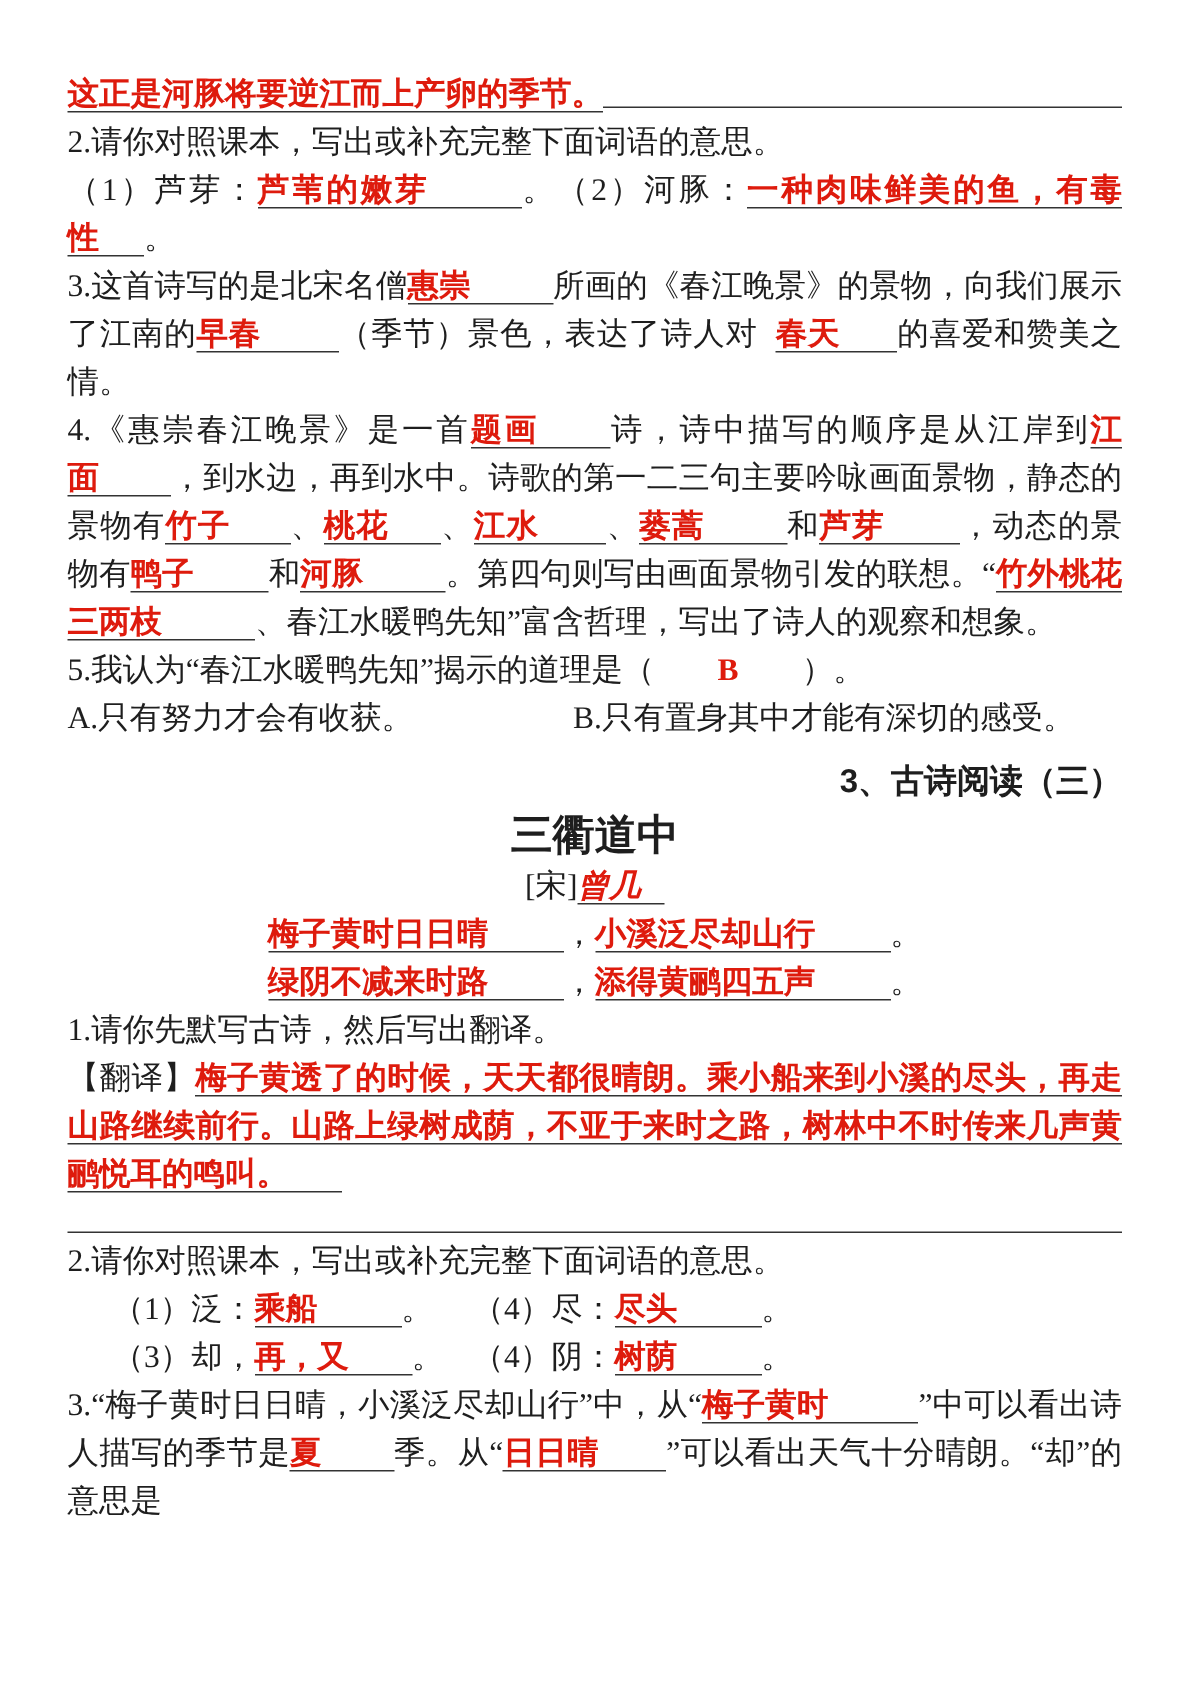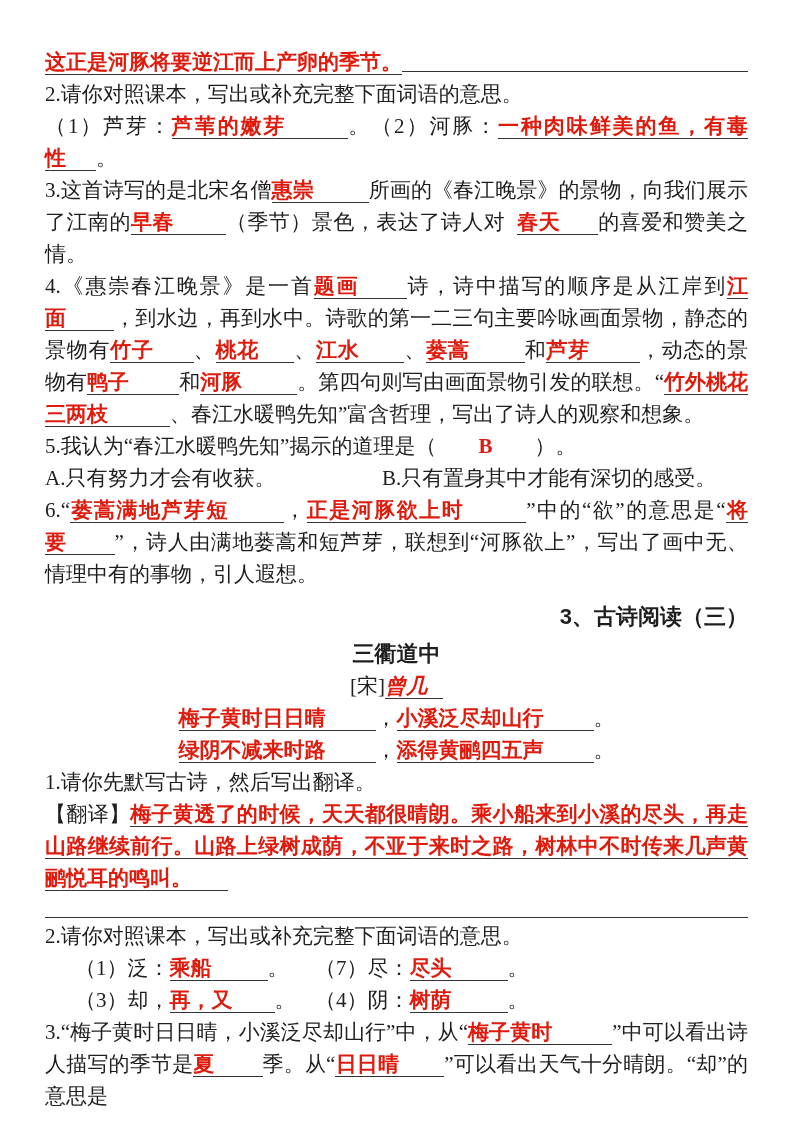--- a/index.html
+++ b/index.html
@@ -10,21 +10,21 @@
   *{box-sizing:border-box;}
   html,body{margin:0;padding:0;}
   body{
     width:793px;height:1122px;overflow:hidden;background:#fff;color:var(--ink);
     font-family:"Liberation Serif","DejaVu Serif",serif;
     font-size:21px;line-height:32px;
   }
   .page{width:793px;height:1122px;padding:46px 45px 0;}
   .line{margin:0;text-align:justify;}
   .center{text-align:center;}
-  .ttl{font-weight:bold;font-size:22px;}
+  .ttl{font-weight:bold;font-size:28px;}
   .sec{
     font-family:"Liberation Sans","DejaVu Sans",sans-serif;
     font-weight:bold;font-size:22px;line-height:34px;
     margin-top:10px;margin-bottom:4px;text-align:right;
   }
   .ans{color:var(--red);border-bottom:1.5px solid var(--rule);font-weight:bold;}
   .ansflat{color:var(--red);font-weight:bold;}
   .flexline{display:flex;align-items:flex-end;}
   .flexline .txt{flex:0 0 auto;}
   .fill{flex:1 1 auto;border-bottom:1.5px solid var(--rule);margin-bottom:6px;height:2px;}
@@ -46,35 +46,34 @@
       </div>
       <div class="line "><span>2.请你对照课本，写出或补充完整下面词语的意思。</span></div>
       <div class="line "><span>（1）芦芽：</span><span class="ans" style="padding-right: 62px;">芦苇的嫩芽</span><span>。（2）河豚：</span><span class="ans" style="padding-right: 30px;">一种肉味鲜美的鱼，有毒性</span><span>。</span></div>
       <div class="line "><span>3.这首诗写的是北宋名僧</span><span class="ans" style="padding-right: 55px;">惠崇</span><span>所画的《春江晚景》的景物，向我们展示了江南的</span><span class="ans" style="padding-right: 52px;">早春</span><span>（季节）景色，表达了诗人对</span><span class="ans" style="padding-right: 38px; margin-left: 12px;">春天</span><span>的喜爱和赞美之情。</span></div>
       <div class="line "><span>4.《惠崇春江晚景》是一首</span><span class="ans" style="padding-right: 48px;">题画</span><span>诗，诗中描写的顺序是从江岸到</span><span class="ans" style="padding-right: 48px;">江面</span><span>，到水边，再到水中。诗歌的第一二三句主要吟咏画面景物，静态的景物有</span><span class="ans" style="padding-right: 40px;">竹子</span><span>、</span><span class="ans" style="padding-right: 35px;">桃花</span><span>、</span><span class="ans" style="padding-right: 45px;">江水</span><span>、</span><span class="ans" style="padding-right: 55px;">蒌蒿</span><span>和</span><span class="ans" style="padding-right: 50px;">芦芽</span><span>，动态的景物有</span><span class="ans" style="padding-right: 50px;">鸭子</span><span>和</span><span class="ans" style="padding-right: 55px;">河豚</span><span>。第四句则写由画面景物引发的联想。“</span><span class="ans" style="padding-right: 62px;">竹外桃花三两枝</span><span>、春江水暖鸭先知”富含哲理，写出了诗人的观察和想象。</span></div>
       <div class="line "><span>5.我认为“春江水暖鸭先知”揭示的道理是（　　</span><span class="ansflat">B</span><span>　　）。</span></div>
       <div class="line pairrow">
         <span class="cell" style="width: 337px;"><span>A.只有努力才会有收获。</span></span>
         <span class="cellr"><span>B.只有置身其中才能有深切的感受。</span></span>
       </div>
-      <div class="line "><span>6.“</span><span class="ans" style="padding-right: 55px;">蒌蒿满地芦芽短</span><span>，</span><span class="ans" style="padding-right: 62px;">正是河豚欲上时</span><span>”中的“欲”的意思是“</span><span class="ans" style="padding-right: 48px;">将要</span><span>”，诗人由满地蒌蒿和短芦芽，联想到“河豚欲上”，写出了画中无、情理中有的事物，引人遐想。</span></div>
       <div class="line sec"><span>3、古诗阅读（三）</span></div>
       <div class="line center ttl"><span>三衢道中</span></div>
       <div class="line center"><span>[宋]</span><span class="ans" style="padding-right: 16px; font-style: italic;">曾几</span></div>
       <div class="line center"><span class="ans" style="padding-right: 50px;">梅子黄时日日晴</span><span>，</span><span class="ans" style="padding-right: 50px; margin-top: 33px;">小溪泛尽却山行</span><span>。</span></div>
       <div class="line center"><span class="ans" style="padding-right: 50px;">绿阴不减来时路</span><span>，</span><span class="ans" style="padding-right: 50px;">添得黄鹂四五声</span><span>。</span></div>
       <div class="line "><span>1.请你先默写古诗，然后写出翻译。</span></div>
       <div class="line "><span>【翻译】</span><span class="ans" style="padding-right: 36px;">梅子黄透了的时候，天天都很晴朗。乘小船来到小溪的尽头，再走山路继续前行。山路上绿树成荫，不亚于来时之路，树林中不时传来几声黄鹂悦耳的鸣叫。</span></div>
       <div class="line rule">
         <span class="fill"></span>
       </div>
       <div class="line "><span>2.请你对照课本，写出或补充完整下面词语的意思。</span></div>
       <div class="line indent pairrow">
         <span class="cell" style="width: 240px;"><span>（1）泛：</span><span class="ans" style="padding-right: 56px;">乘船</span><span>。</span></span>
-        <span class="cellr"><span>（7）尽：</span><span class="ans" style="padding-right: 56px;">尽头</span><span>。</span></span>
+        <span class="cellr"><span>（4）尽：</span><span class="ans" style="padding-right: 56px;">尽头</span><span>。</span></span>
       </div>
       <div class="line indent pairrow">
         <span class="cell" style="width: 240px;"><span>（3）却，</span><span class="ans" style="padding-right: 42px;">再，又</span><span>。</span></span>
         <span class="cellr"><span>（4）阴：</span><span class="ans" style="padding-right: 56px;">树荫</span><span>。</span></span>
       </div>
       <div class="line "><span>3.“梅子黄时日日晴，小溪泛尽却山行”中，从“</span><span class="ans" style="padding-right: 60px;">梅子黄时</span><span>”中可以看出诗人描写的季节是</span><span class="ans" style="padding-right: 48px;">夏</span><span>季。从“</span><span class="ans" style="padding-right: 45px;">日日晴</span><span>”可以看出天气十分晴朗。“却”的意思是</span></div>
     </div>
 
 </div>
 

